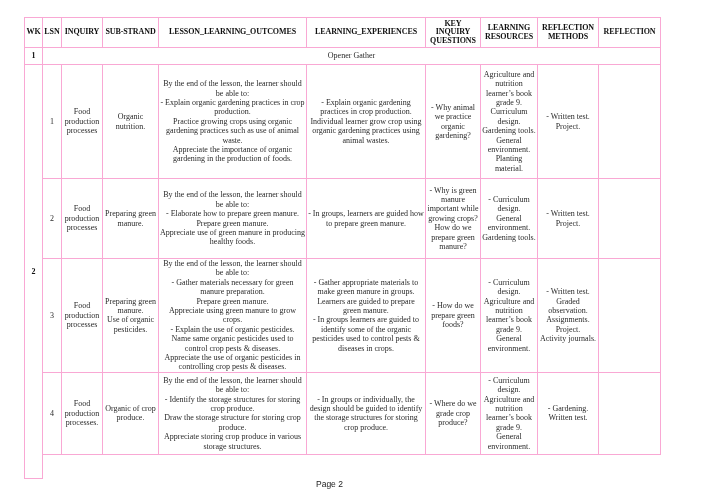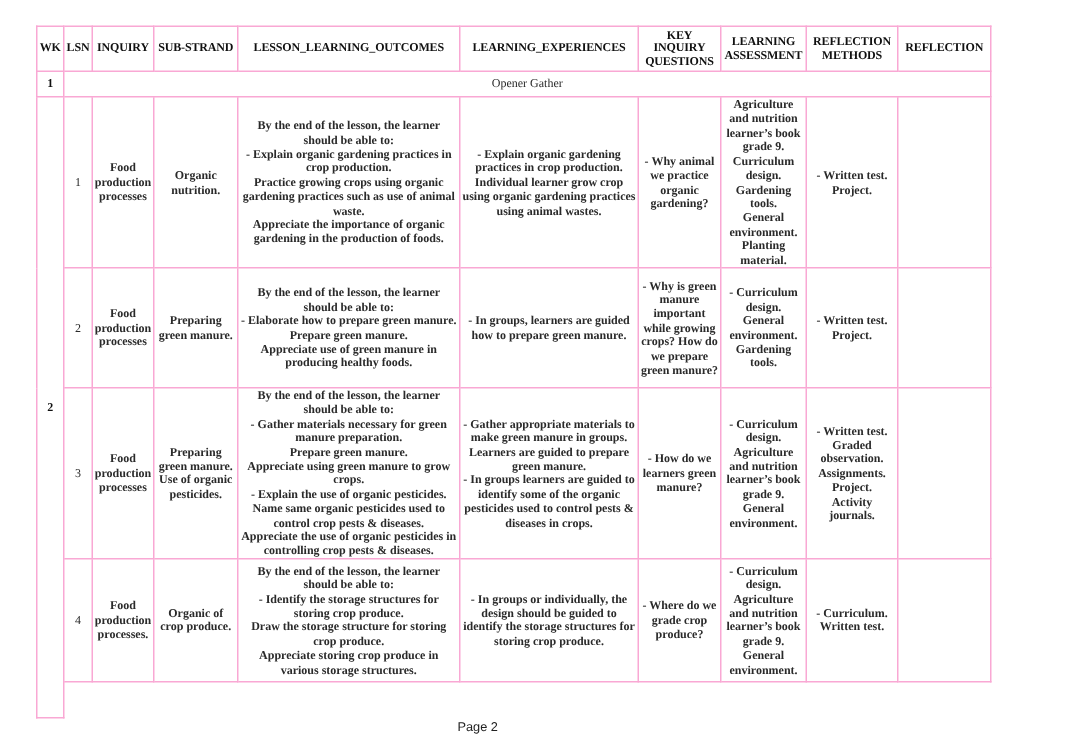--- a/index.html
+++ b/index.html
@@ -39,30 +39,30 @@
       font-weight: bold;
       font-size: 8px;
       line-height: 8.4px;
       height: 29px;
       color: #111;
       white-space: normal;
       letter-spacing: -0.1px;
     }
     td.wk { vertical-align: top; font-weight: bold; font-size: 7px; color:#111; }
     td.opener { text-align: center; font-size: 9.5px; height: 16px; }
-    .pre { white-space: pre-line; font-weight: bold; }
+    .pre { white-space: pre-line; }
     tr.r1 td { height: 113px; }
     tr.r2 td { height: 79px; }
     tr.r3 td { height: 107px; }
     tr.r4 td { height: 81px; }
     tr.rblank td { height: 24px; }
     tr.rblank td.noborder-bottom { border-bottom: none; }
     .footer-page {
       position: absolute;
-      left: 305px;
+      left: 316px;
       top: 479px;
       font-family: "Liberation Sans", sans-serif;
       font-size: 8.5px;
       color: #222;
     }
     .footer-count {
       position: absolute;
       left: 641px;
       top: 499px;
       font-family: Liberation Serif, serif;
@@ -90,21 +90,21 @@
     </colgroup>
     <thead>
       <tr>
         <th>WK</th>
         <th>LSN</th>
         <th>INQUIRY</th>
         <th>SUB-STRAND</th>
         <th>LESSON_LEARNING_OUTCOMES</th>
         <th>LEARNING_EXPERIENCES</th>
         <th>KEY INQUIRY QUESTIONS</th>
-        <th>LEARNING ASSESSMENT</th>
+        <th>LEARNING RESOURCES</th>
         <th>REFLECTION METHODS</th>
         <th>REFLECTION</th>
       </tr>
     </thead>
     <tbody>
       <tr>
         <td class="wk">1</td>
         <td class="opener" colspan="9">Opener Gather</td>
       </tr>
 
@@ -156,21 +156,21 @@
         <td class="pre">By the end of the lesson, the learner should be able to:
 - Gather materials necessary for green manure preparation.
 Prepare green manure.
 Appreciate using green manure to grow crops.
 - Explain the use of organic pesticides.
 Name same organic pesticides used to control crop pests &amp; diseases.
 Appreciate the use of organic pesticides in controlling crop pests &amp; diseases.</td>
         <td class="pre">- Gather appropriate materials to make green manure in groups.
 Learners are guided to prepare green manure.
 - In groups learners are guided to identify some of the organic pesticides used to control pests &amp; diseases in crops.</td>
-        <td class="pre">- How do we learners green manure?</td>
+        <td class="pre">- How do we prepare green foods?</td>
         <td class="pre">- Curriculum design.
 Agriculture and nutrition learner’s book grade 9.
 General environment.</td>
         <td class="pre">- Written test.
 Graded observation.
 Assignments.
 Project.
 Activity journals.</td>
         <td class="pre"></td>
       </tr>
@@ -181,21 +181,21 @@
         <td class="pre">Organic of crop produce.</td>
         <td class="pre">By the end of the lesson, the learner should be able to:
 - Identify the storage structures for storing crop produce.
 Draw the storage structure for storing crop produce.
 Appreciate storing crop produce in various storage structures.</td>
         <td class="pre">- In groups or individually, the design should be guided to identify the storage structures for storing crop produce.</td>
         <td class="pre">- Where do we grade crop produce?</td>
         <td class="pre">- Curriculum design.
 Agriculture and nutrition learner’s book grade 9.
 General environment.</td>
-        <td class="pre">- Curriculum.
+        <td class="pre">- Gardening.
 Written test.</td>
         <td class="pre"></td>
       </tr>
 
       <tr class="rblank">
         <td colspan="9" class="noborder-bottom" style="border-right:none;"></td>
       </tr>
     </tbody>
   </table>
 

